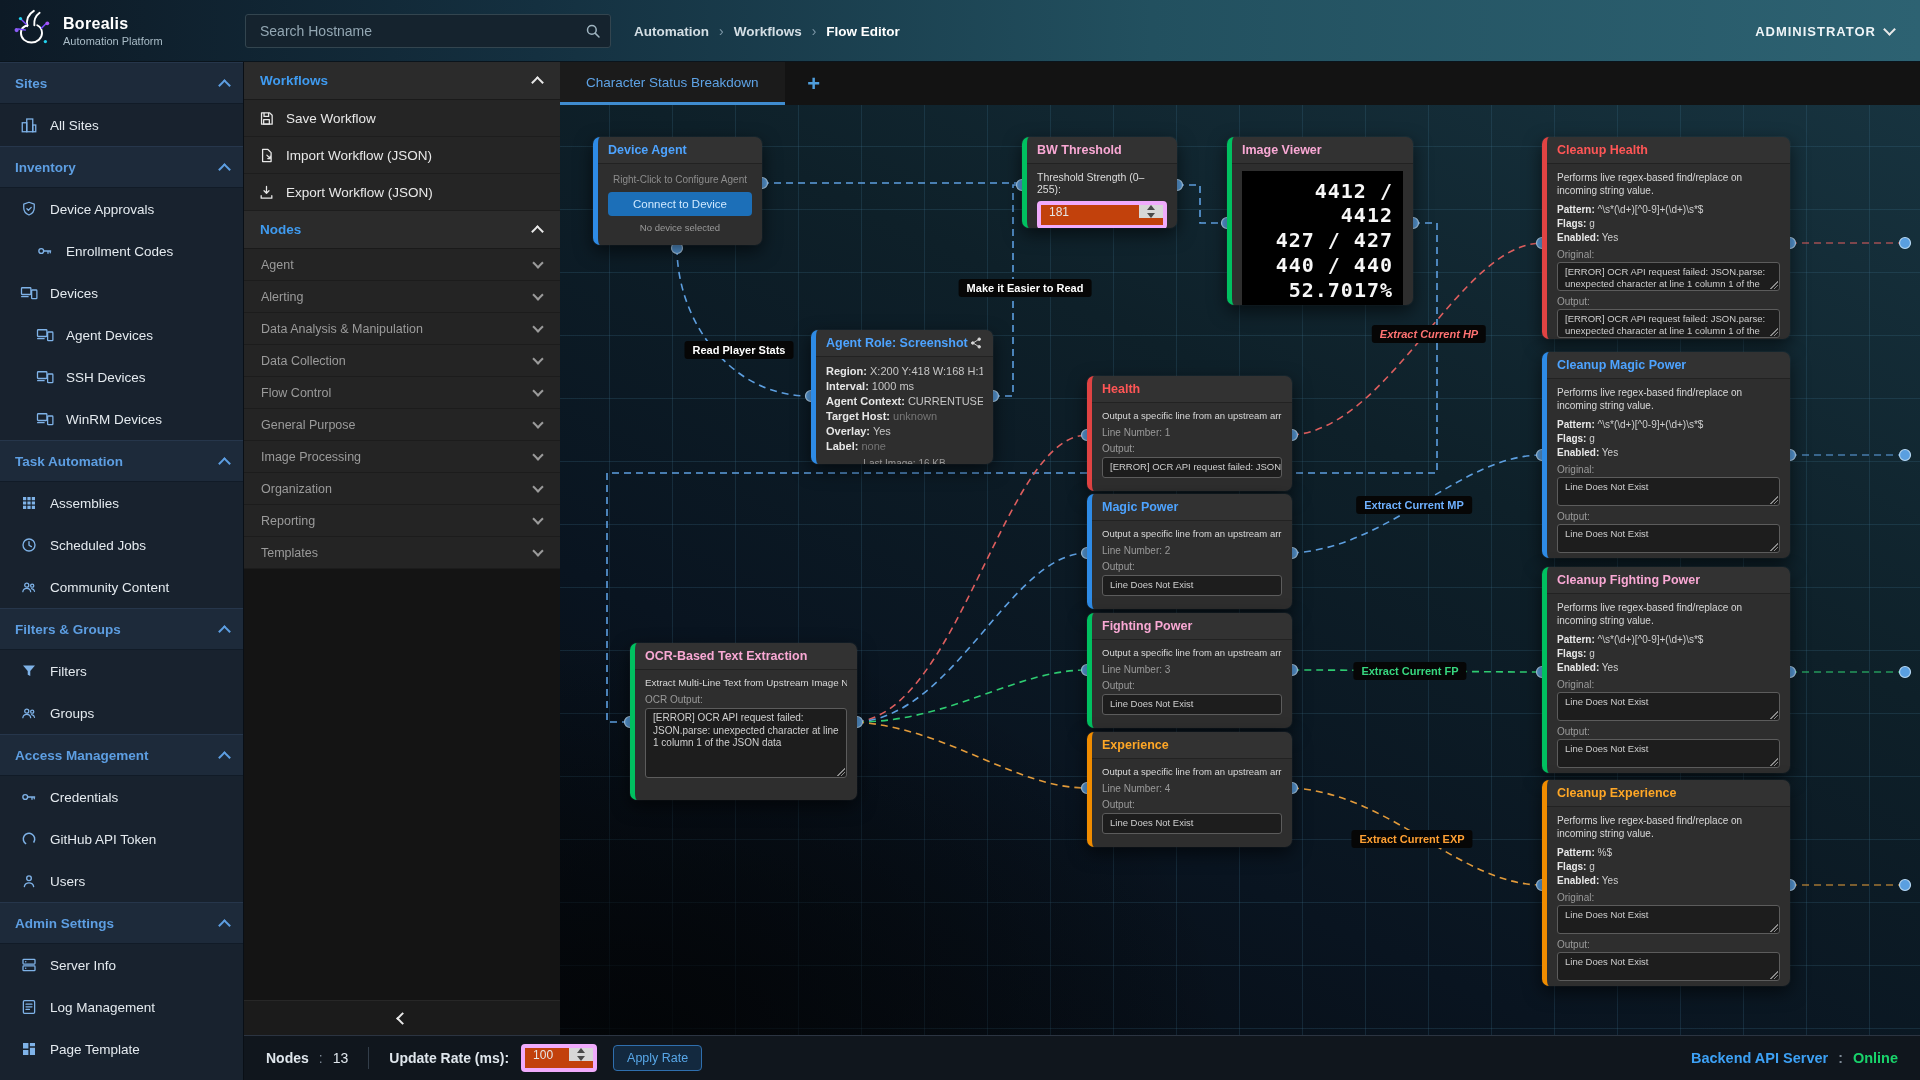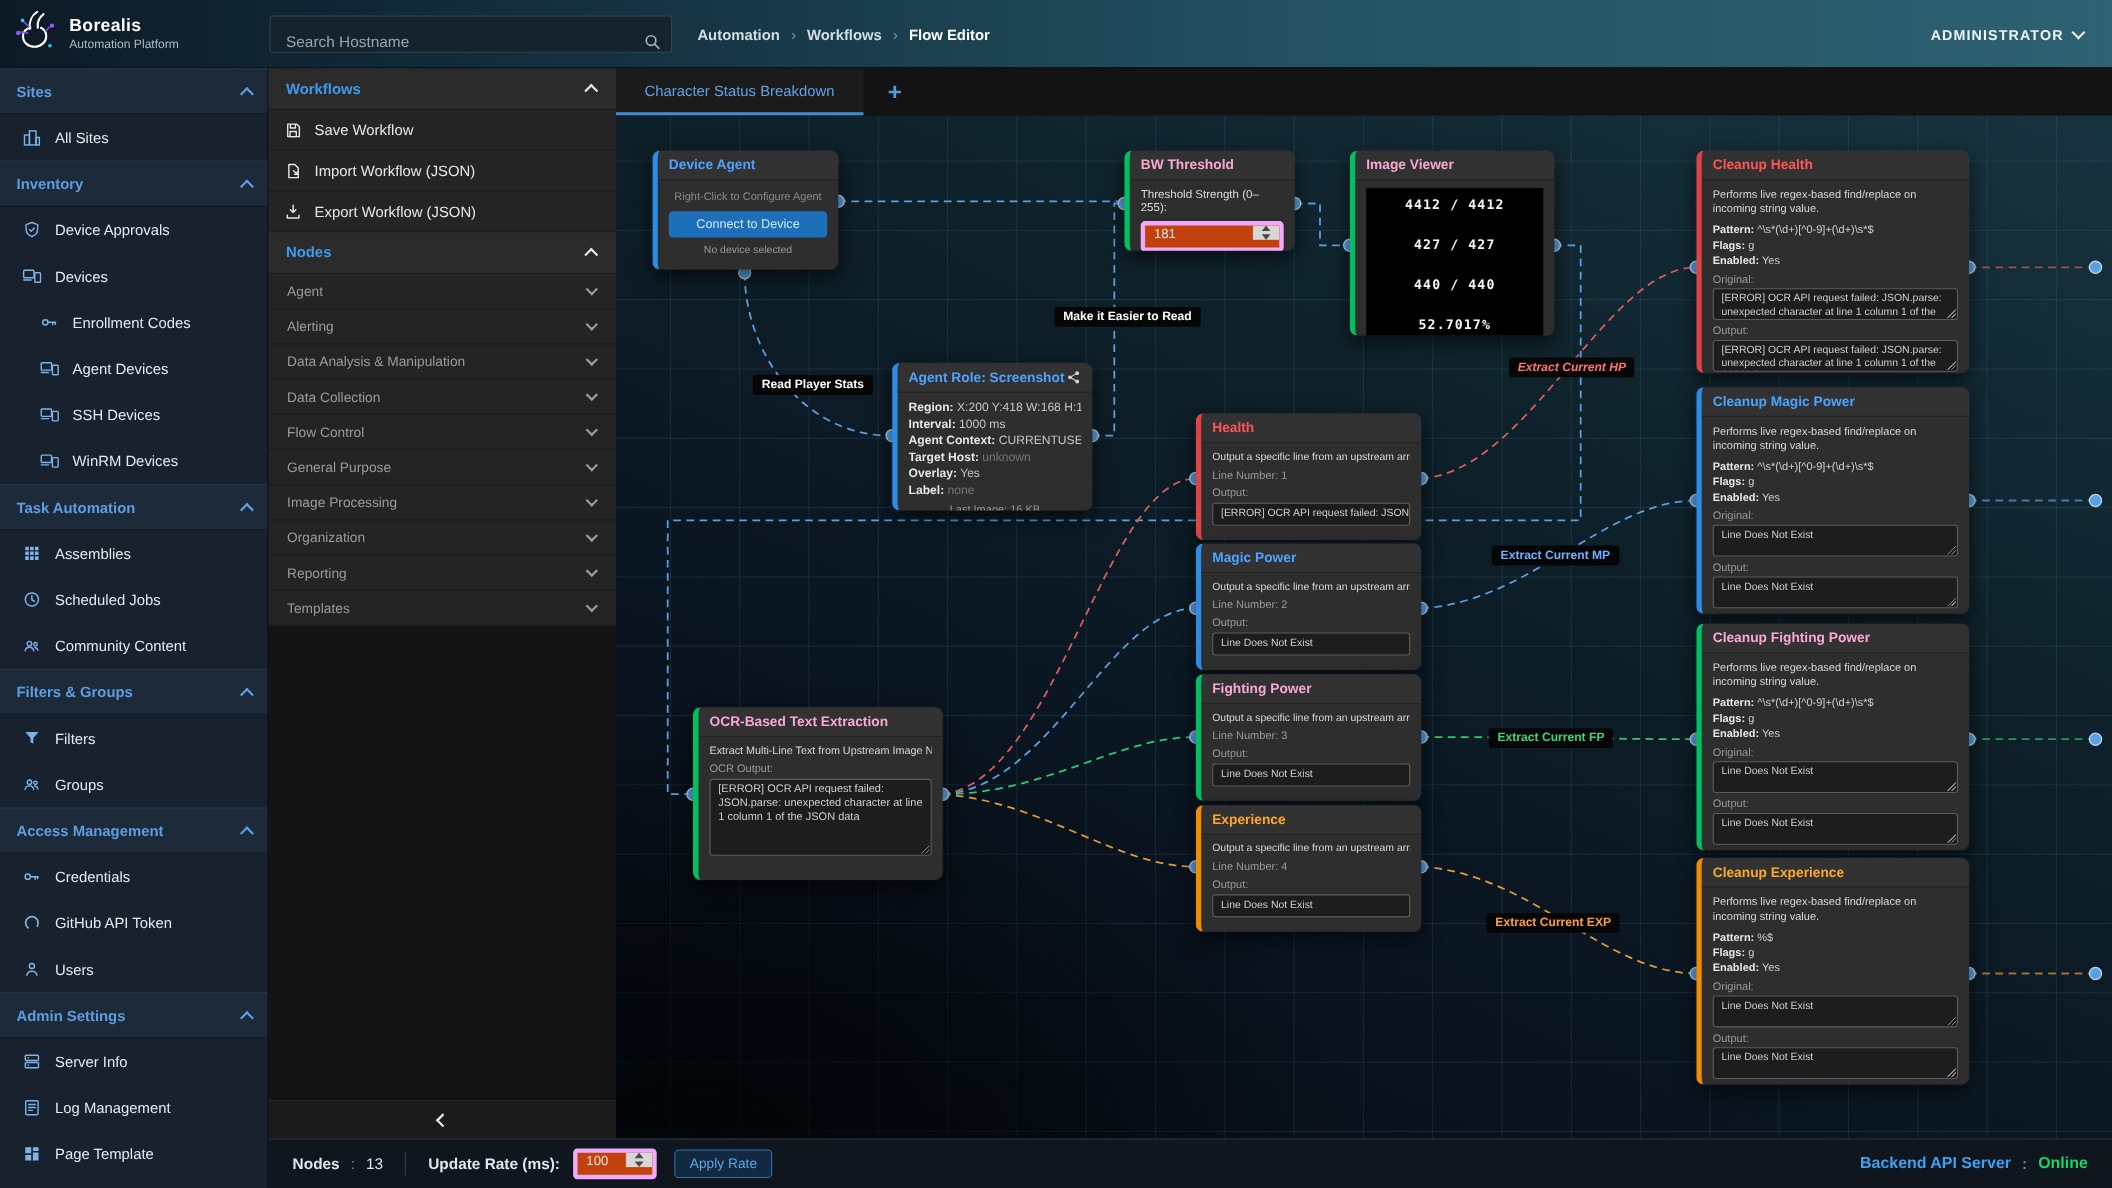--- a/index.html
+++ b/index.html
@@ -8,21 +8,21 @@
 
   
   .topbar{position:absolute;left:0;top:0;width:1920px;height:62px;
     background:linear-gradient(90deg,#0d1a26 0%,#143040 28%,#22505f 60%,#2d6272 100%);
     border-bottom:1px solid #0a141c;box-sizing:border-box;}
   .brand{position:absolute;left:8px;top:7px;display:flex;align-items:center;gap:9px;}
   .brand-text{display:flex;flex-direction:column;}
   .brand-name{font-size:16px;font-weight:bold;color:#ffffff;letter-spacing:.3px;}
   .brand-sub{font-size:11px;color:#a9bcc7;margin-top:2px;}
   .searchbox{position:absolute;left:245px;top:14px;width:366px;height:34px;background:#15232e;
-    border:1px solid #33454f;border-radius:3px;display:flex;align-items:flex-end;box-sizing:border-box;padding:0 8px 0 12px;}
+    border:1px solid #33454f;border-radius:3px;display:flex;align-items:center;box-sizing:border-box;padding:0 8px 0 12px;}
   .searchbox input{flex:1;background:transparent;border:none;outline:none;color:#d7e3ea;font-size:14px;font-family:"Liberation Sans",sans-serif;}
   .searchbox input::placeholder{color:#93a7b3;}
   .breadcrumb{position:absolute;left:634px;top:0;height:62px;display:flex;align-items:center;gap:10px;font-size:13.5px;}
   .bc-item{color:#d3dee4;font-weight:bold;}
   .bc-sep{color:#7e98a8;font-size:14px;}
   .bc-item.last{color:#ffffff;}
   .adminbox{position:absolute;right:26px;top:0;height:62px;display:flex;align-items:center;gap:9px;
     color:#eef4f7;font-size:13px;font-weight:bold;letter-spacing:1px;}
 
   
@@ -93,21 +93,21 @@
   .field-label{font-size:10.5px;color:#dcdcdc;margin-bottom:6px;}
   .numwrap{display:flex;align-items:flex-start;background:#c2410c;border:4px solid #f0abfc;border-radius:4px;height:28px;box-sizing:border-box;overflow:hidden;}
   .numwrap input{flex:1;min-width:0;background:transparent;border:none;outline:none;color:#e6e6e6;
     font-size:12px;padding:0 8px;font-family:"Liberation Sans",sans-serif;}
   .spin{width:24px;background:#d7d7d7;display:flex;flex-direction:column;align-items:center;justify-content:center;gap:3px;}
   .tri-up{width:0;height:0;border-left:4px solid transparent;border-right:4px solid transparent;border-bottom:5px solid #4a4a4a;}
   .tri-down{width:0;height:0;border-left:4px solid transparent;border-right:4px solid transparent;border-top:5px solid #4a4a4a;}
 
   .screen{height:139px;background:#000;display:flex;flex-direction:column;justify-content:space-between;
     padding:8px 10px;box-sizing:border-box;text-align:right;
-    font-family:"DejaVu Sans Mono",monospace;font-weight:bold;color:#f7f7f7;font-size:12px;letter-spacing:1px;align-items:center;}
+    font-family:"DejaVu Sans Mono",monospace;font-weight:bold;color:#f7f7f7;font-size:20px;letter-spacing:1px;}
 
   .ss-row{line-height:15px;white-space:nowrap;overflow:hidden;}
   .ss-row b{color:#e6e6e6;}
   .ss-row .val{color:#c6c6c6;}
   .ss-row .muted{color:#767676;}
   .ss-footer{text-align:center;color:#999;font-size:10px;margin-top:4px;}
 
   .small-desc{font-size:9.5px;color:#d8d8d8;white-space:nowrap;overflow:hidden;margin-bottom:6px;}
   .dim-label{font-size:10px;color:#9a9a9a;margin-bottom:5px;}
   .vbox{background:#1d1d1d;border:1px solid #5c5c5c;border-radius:3px;padding:3px 7px;
@@ -202,34 +202,34 @@
       <span>Inventory</span>
         <i class="chev up blue"></i>
       </div>
     <div class="sitem">
       <svg class="ic" width="18" height="18" viewBox="0 0 24 24" fill="none" stroke="#7fb3e8" stroke-width="1.7" stroke-linecap="round" stroke-linejoin="round">
           <path d="M12 3l7 2.6v5.2c0 4.6-3 7.7-7 9.2-4-1.5-7-4.6-7-9.2V5.6z"></path>
           <path d="M9.2 11.6l2 2 3.8-3.8"></path>
         </svg>
       <span>Device Approvals</span>
       </div>
+    <div class="sitem ind">
+      <svg class="ic" width="18" height="18" viewBox="0 0 24 24" fill="none" stroke="#7fb3e8" stroke-width="1.8" stroke-linecap="round">
+          <circle cx="7" cy="12" r="3.2"></circle>
+          <path d="M10.2 12h9.3M16 12v3M19 12v2.3"></path>
+        </svg>
+      <span>Enrollment Codes</span>
+      </div>
     <div class="sitem">
       <svg class="ic" width="18" height="18" viewBox="0 0 24 24" fill="none" stroke="#7fb3e8" stroke-width="1.7">
           <rect x="2" y="5" width="12.5" height="9" rx="1"></rect>
           <path d="M1.5 16.8h10"></path>
           <rect x="15.5" y="8" width="7" height="11.5" rx="1"></rect>
         </svg>
       <span>Devices</span>
-      </div>
-    <div class="sitem ind">
-      <svg class="ic" width="18" height="18" viewBox="0 0 24 24" fill="none" stroke="#7fb3e8" stroke-width="1.8" stroke-linecap="round">
-          <circle cx="7" cy="12" r="3.2"></circle>
-          <path d="M10.2 12h9.3M16 12v3M19 12v2.3"></path>
-        </svg>
-      <span>Enrollment Codes</span>
       </div>
     <div class="sitem ind">
       <svg class="ic" width="18" height="18" viewBox="0 0 24 24" fill="none" stroke="#7fb3e8" stroke-width="1.7">
           <rect x="2" y="5" width="12.5" height="9" rx="1"></rect>
           <path d="M1.5 16.8h10"></path>
           <rect x="15.5" y="8" width="7" height="11.5" rx="1"></rect>
         </svg>
       <span>Agent Devices</span>
       </div>
     <div class="sitem ind">

